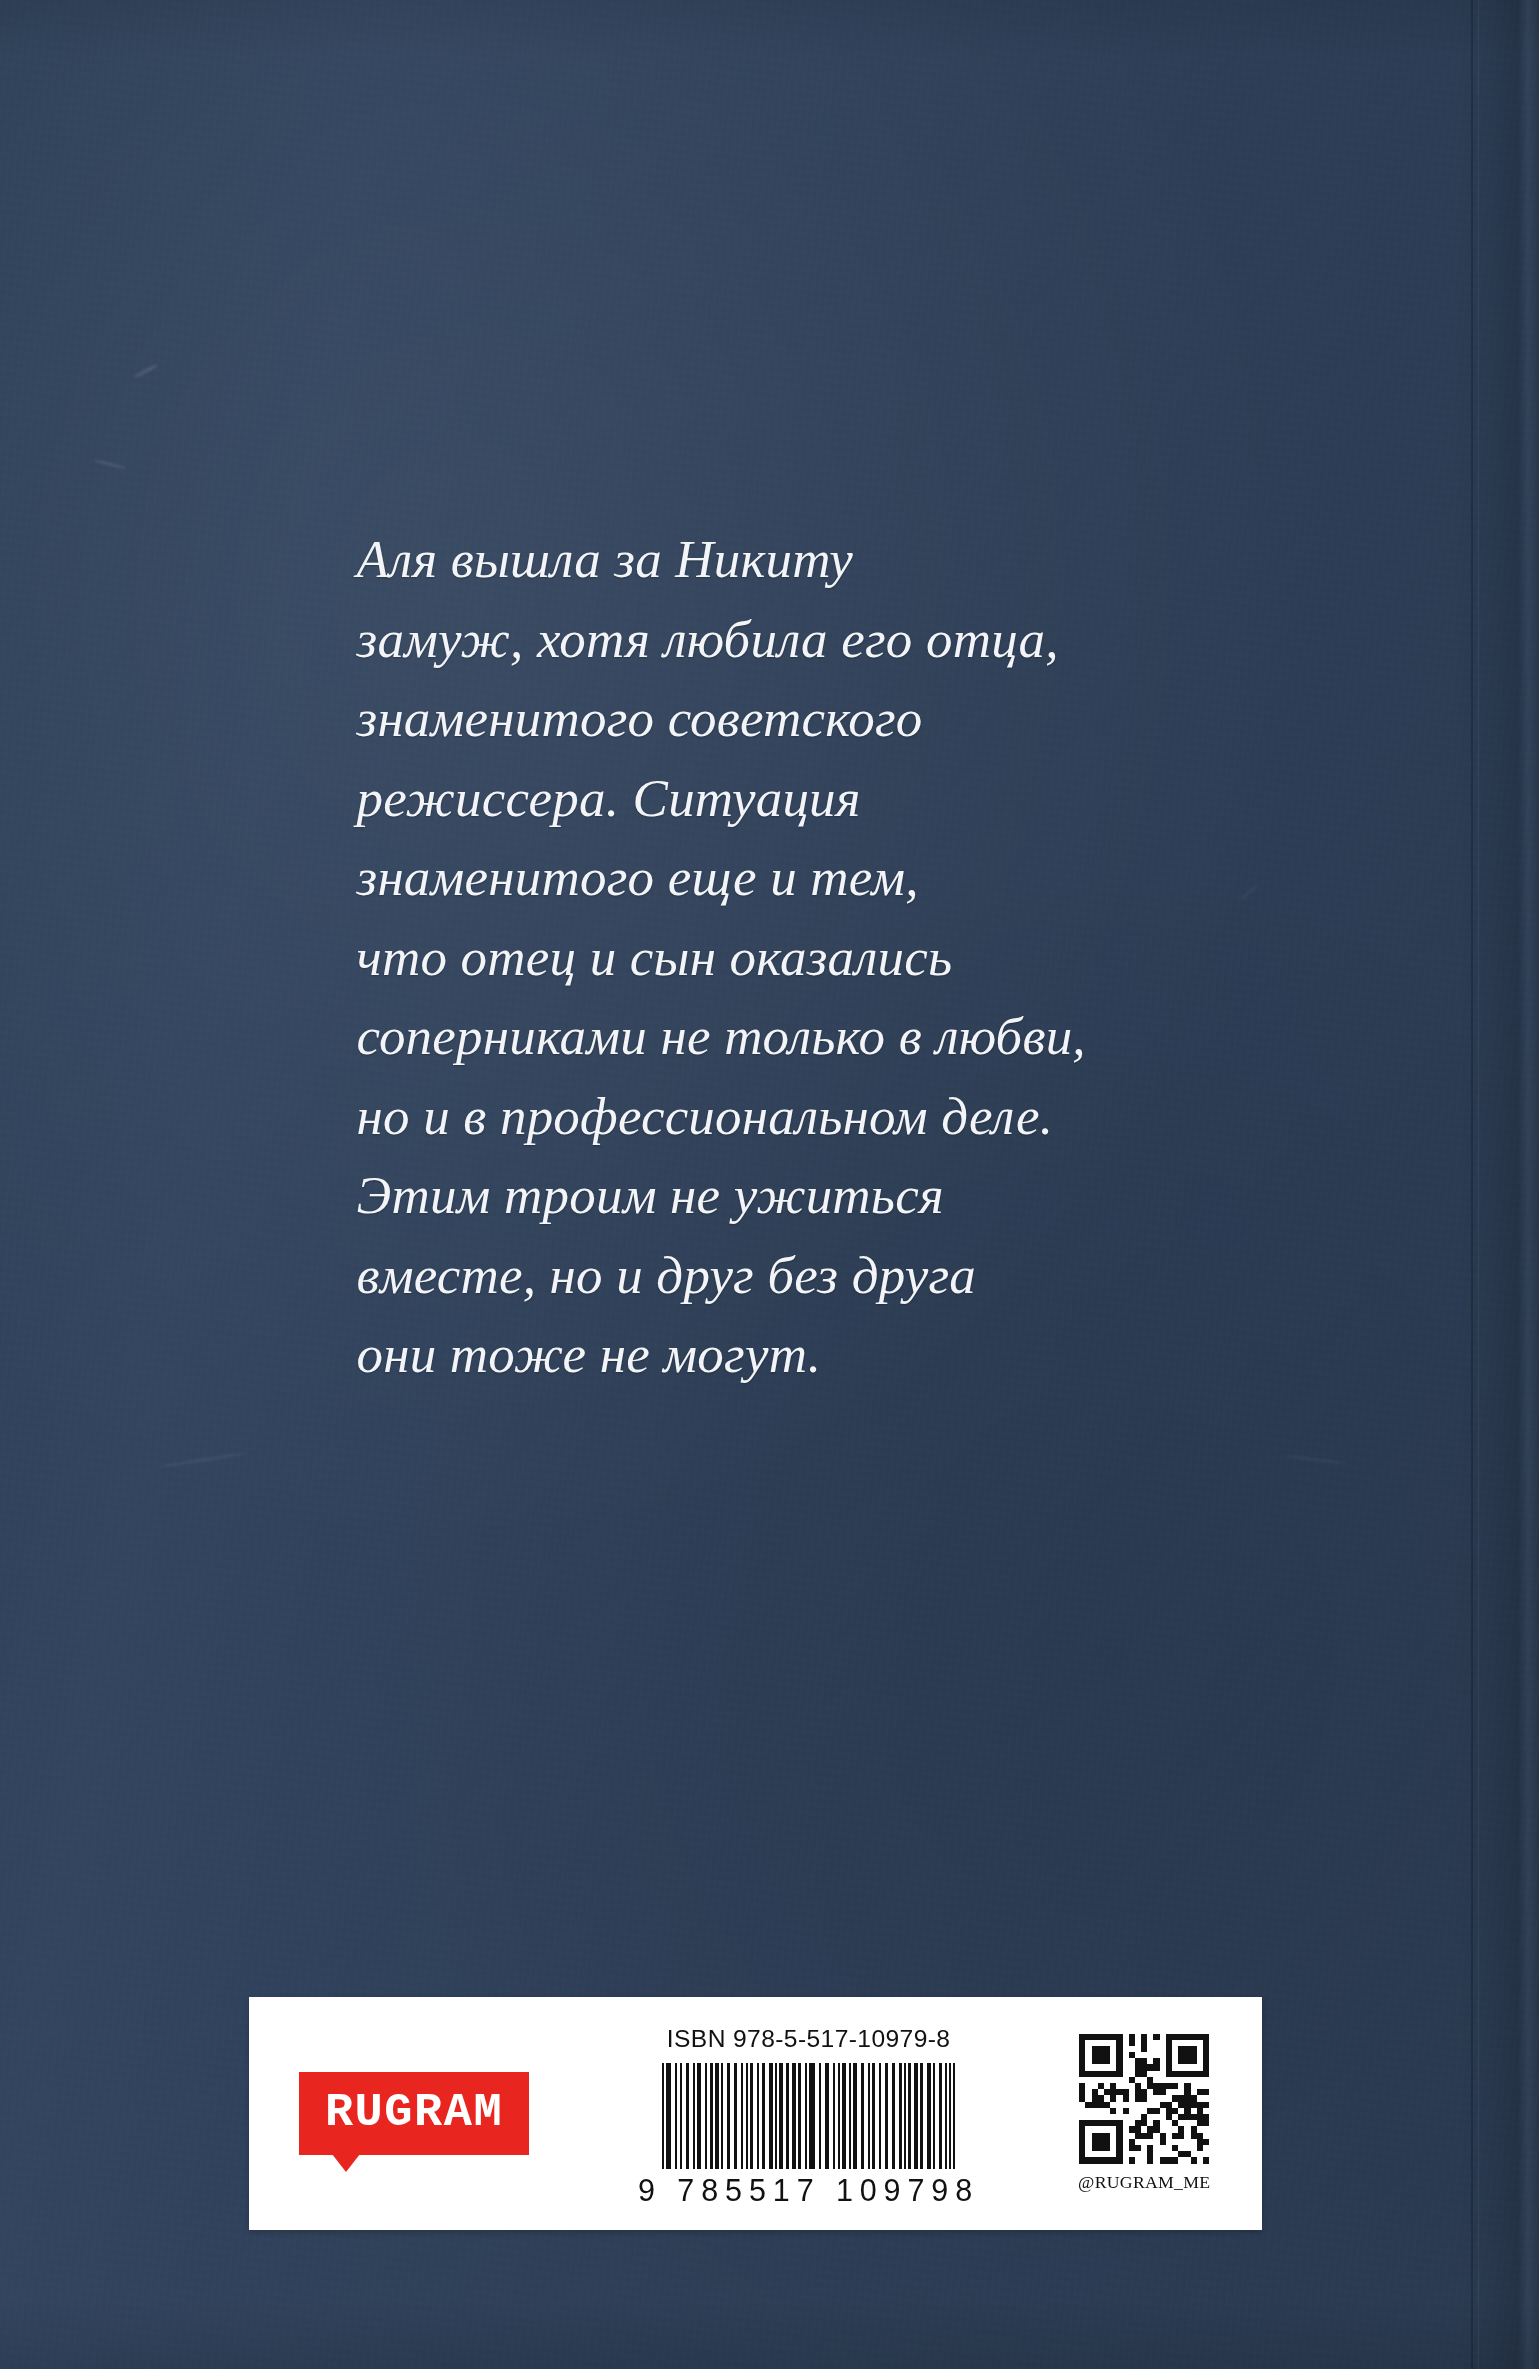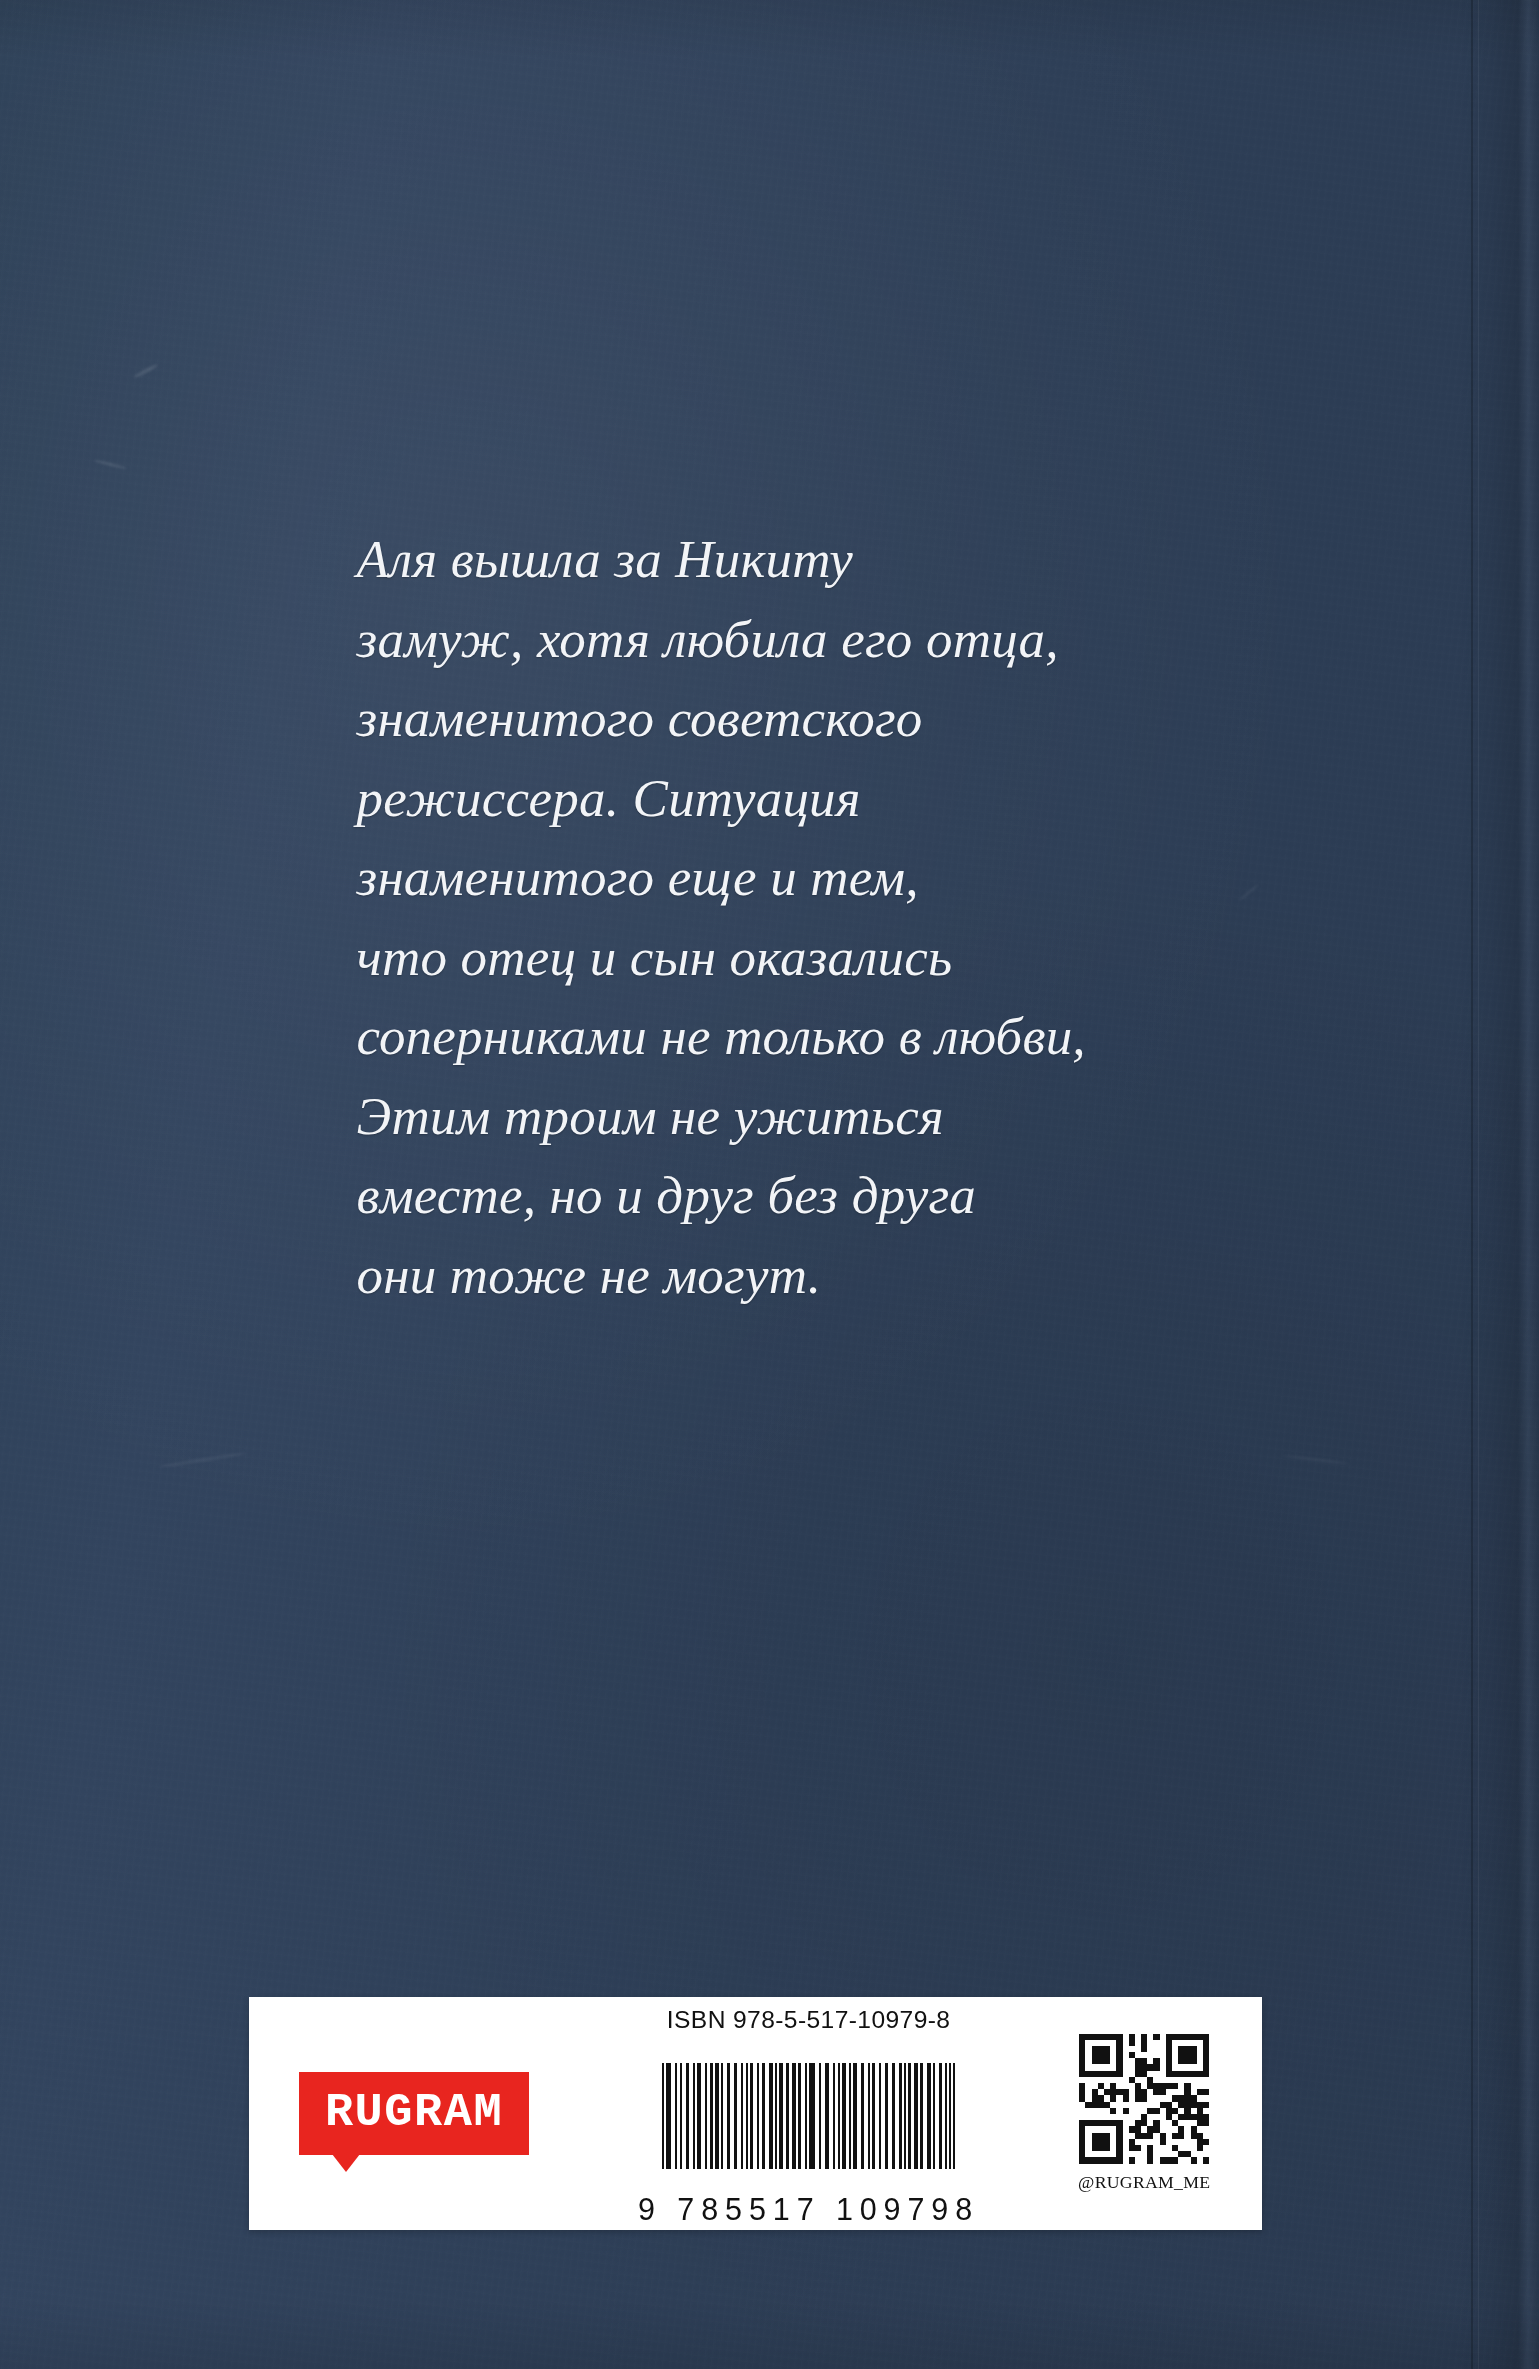--- a/index.html
+++ b/index.html
@@ -152,21 +152,20 @@
   }
 
   
   #barcode-cell {
     flex: 1;
     display: flex;
     flex-direction: column;
     align-items: center;
     justify-content: center;
     padding-top: 5.9px;
-    gap: 19px;
   }
   #isbn-text {
     font-family: "Liberation Sans", sans-serif;
     font-size: 24.6px;
     color: #111;
     letter-spacing: 0.4px;
     margin-bottom: 9.9px;
   }
   #barcode-bars {
     display: flex;
@@ -233,20 +232,21 @@
   <div id="spine-line-b"></div>
 
   <div id="blurb">
     <span class="line">Аля вышла за Никиту</span>
     <span class="line">замуж, хотя любила его отца,</span>
     <span class="line">знаменитого советского</span>
     <span class="line">режиссера. Ситуация</span>
     <span class="line">знаменитого еще и тем,</span>
     <span class="line">что отец и сын оказались</span>
     <span class="line">соперниками не только в любви,</span>
+    <span class="line">но и в профессиональном деле.</span>
     <span class="line">Этим троим не ужиться</span>
     <span class="line">вместе, но и друг без друга</span>
     <span class="line">они тоже не могут.</span>
   </div>
 
   <div id="label">
 
     <div id="publisher-cell">
       <div id="publisher-logo">RUGRAM</div>
     </div>

